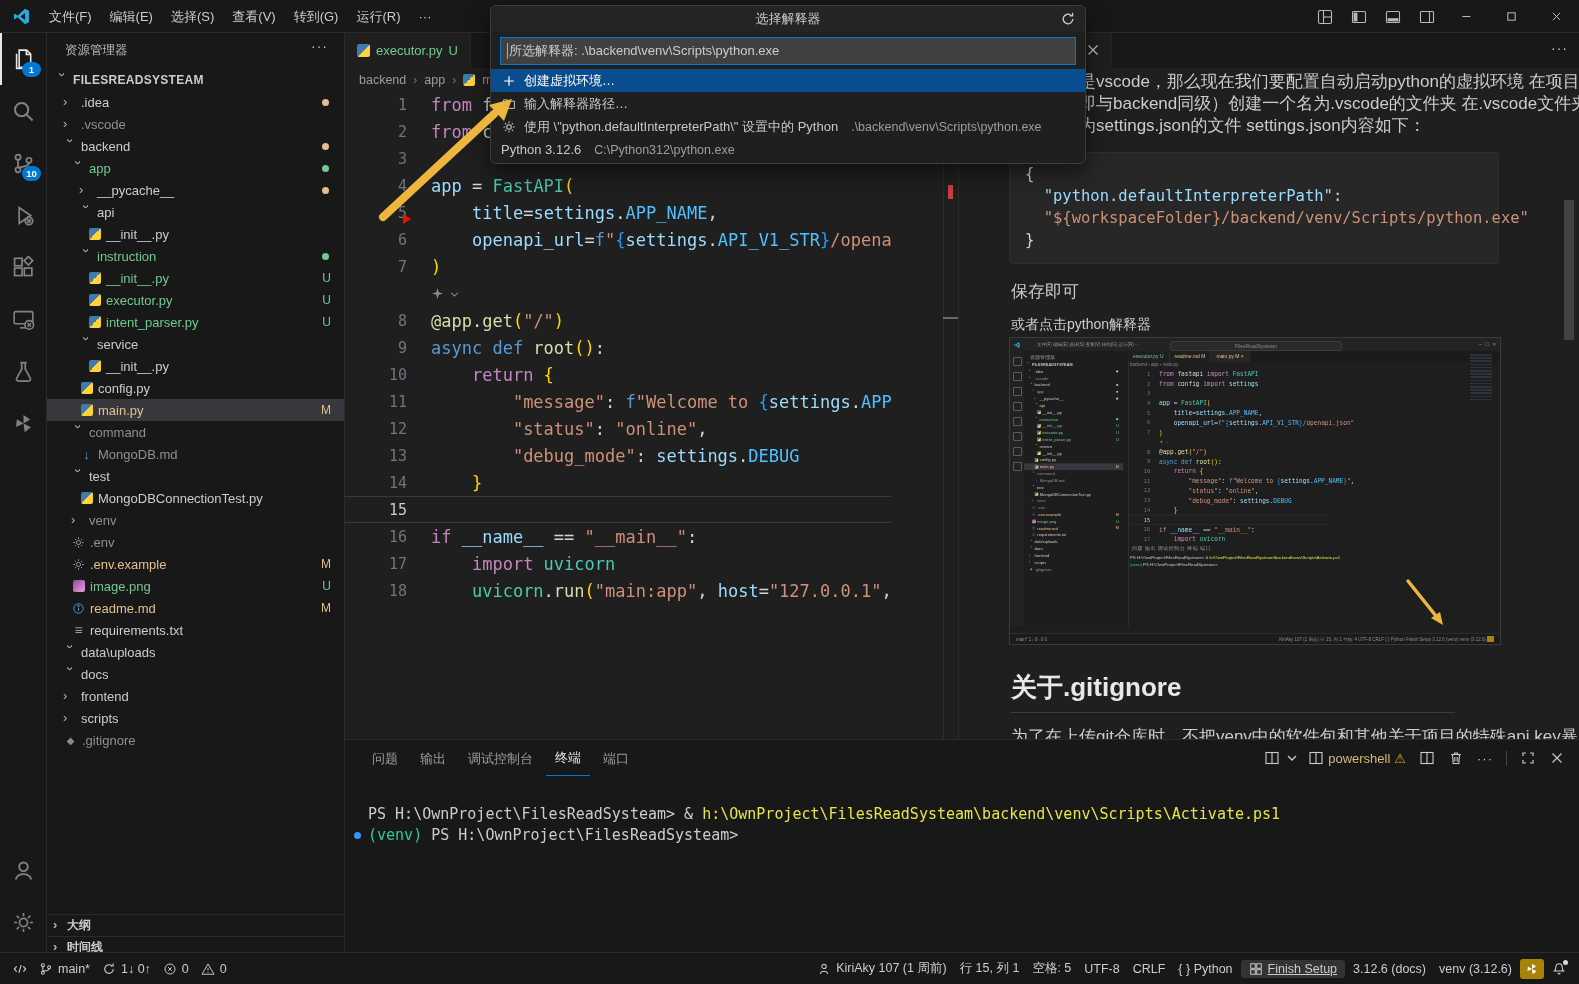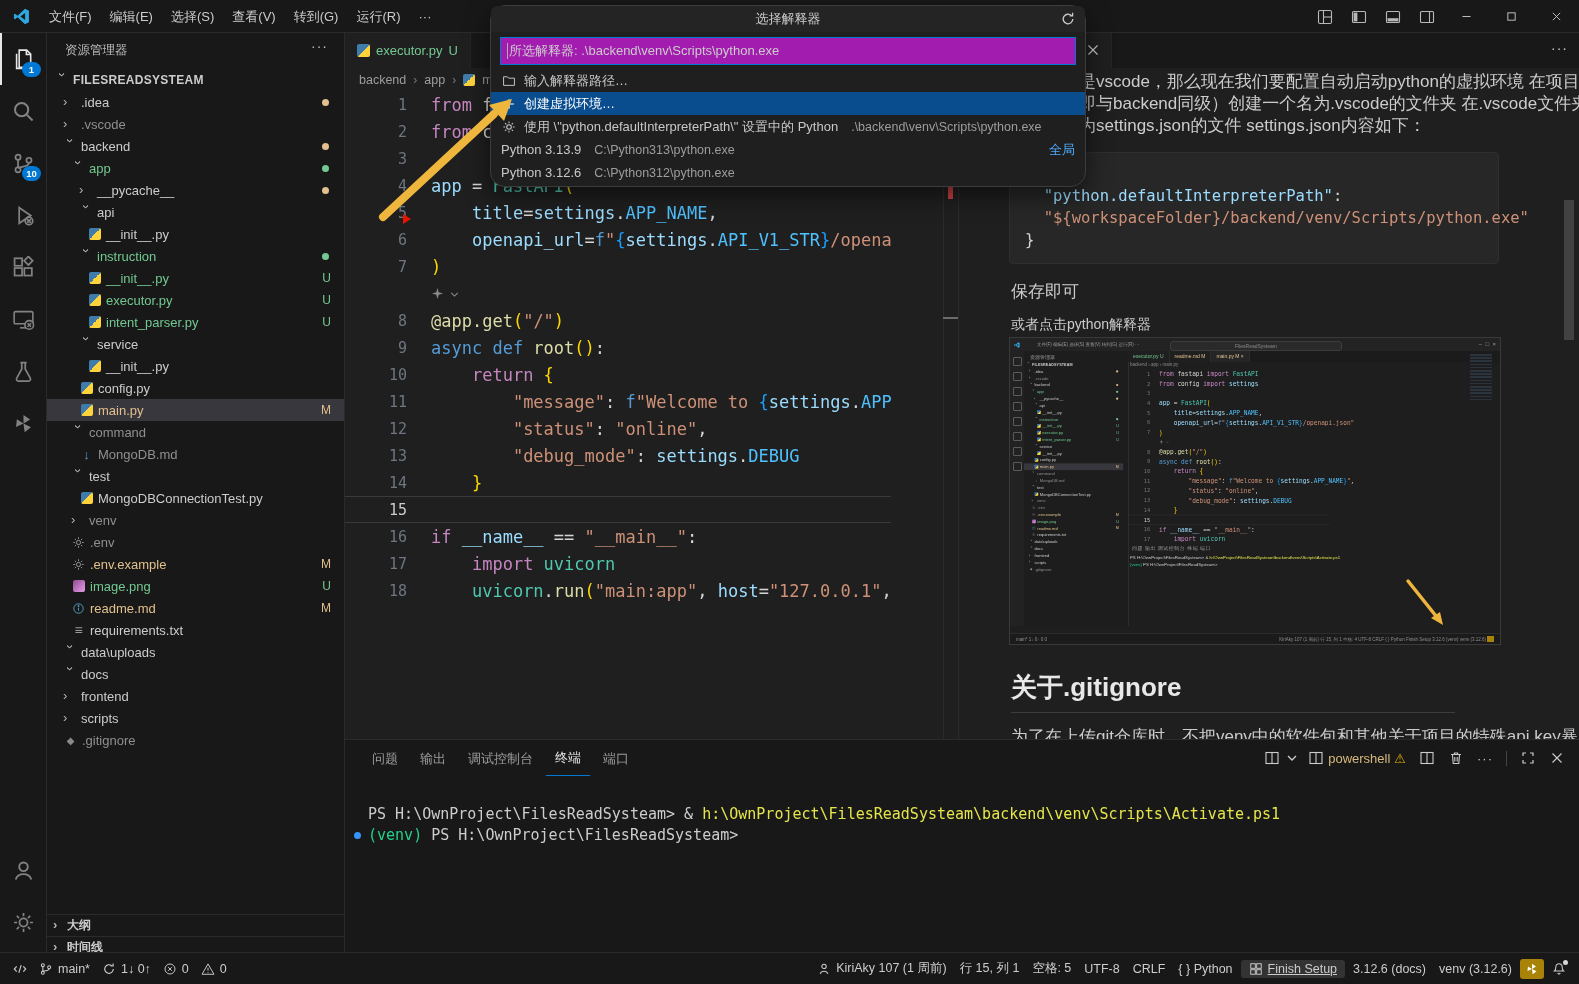--- a/index.html
+++ b/index.html
@@ -159,25 +159,25 @@
   .sb-item svg{width:14px;height:14px;}
   #sb-left{display:flex;align-items:center;margin-left:8px;gap:2px;}
   #sb-right{display:flex;align-items:center;margin-left:auto;margin-right:8px;gap:3px;}
   .sb-boxed{background:#333333;border-radius:3px;padding:2px 8px;text-decoration:underline;}
   .sb-gold{background:#a98307;border-radius:3px;padding:3px 5px;color:#ffffff;}
   .sb-bell-dot{position:relative;}
   .sb-bell-dot::after{content:"";position:absolute;right:-2px;top:-2px;width:5px;height:5px;border-radius:50%;background:#d6d6d6;}
 
   
   #quickpick{position:absolute;left:490px;top:5px;width:594px;background:#1f1f1f;border:1px solid #3c3c3c;
-             border-radius:15px;box-shadow:0 8px 24px rgba(0,0,0,.55);z-index:50;padding-bottom:2px;}
+             border-radius:6px;box-shadow:0 8px 24px rgba(0,0,0,.55);z-index:50;padding-bottom:2px;}
   #qp-title{height:26px;line-height:26px;text-align:center;font-size:13px;color:#cccccc;background:#242424;
             border-radius:6px 6px 0 0;}
   #qp-refresh{position:absolute;right:9px;top:5px;width:16px;height:16px;color:#cccccc;}
-  #qp-input{margin:5px 9px 4px;height:26px;border:1px solid #0078d4;background:#a21caf;display:flex;
+  #qp-input{margin:5px 9px 4px;height:26px;border:1px solid #0078d4;background:#404040;display:flex;
             align-items:center;padding-left:6px;font-size:13px;color:#cccccc;}
   #qp-caret{width:1px;height:16px;background:#aeafad;margin-right:1px;}
   .qp-item{height:23px;display:flex;align-items:center;padding:0 10px;gap:7px;font-size:13px;color:#c8c8c8;}
   .qp-item.sel{background:#0a4d8f;color:#ffffff;}
   .qp-ic{width:16px;display:flex;justify-content:center;color:inherit;}
   .qp-ic svg{width:14px;height:14px;}
   .qp-desc{color:#9d9d9d;font-size:12.5px;margin-left:6px;}
   .qp-side{margin-left:auto;color:#4daafc;font-size:13px;}
 
   #overlay-svg{position:absolute;left:0;top:0;z-index:60;pointer-events:none;}
@@ -1001,52 +1001,47 @@
     <span id="qp-refresh">
         <svg viewBox="0 0 16 16" fill="none" stroke="currentColor" stroke-width="1.3">
           <path d="M12.8 8a4.8 4.8 0 1 1-1.5-3.5M12.6 1.8v3h-3"></path>
         </svg>
       </span>
     <div id="qp-input">
       <span id="qp-caret"></span>
       <span>所选解释器: .\backend\venv\Scripts\python.exe</span>
     </div>
     <div id="qp-list">
+        <div class="qp-item sel">
+          <span class="qp-ic">
+            <svg viewBox="0 0 16 16" stroke="currentColor" stroke-width="1.4">
+              <path d="M8 2.5v11M2.5 8h11"></path>
+            </svg>
+          </span>
+          <span>创建虚拟环境…</span>
+        </div>
         <div class="qp-item">
           <span class="qp-ic">
             <svg viewBox="0 0 16 16" fill="none" stroke="currentColor" stroke-width="1.1">
               <path d="M1.8 3.2h4.4l1.4 1.6h6.6v8.2H1.8z"></path>
             </svg>
           </span>
           <span>输入解释器路径…</span>
-        </div>
-        <div class="qp-item sel">
-          <span class="qp-ic">
-            <svg viewBox="0 0 16 16" stroke="currentColor" stroke-width="1.4">
-              <path d="M8 2.5v11M2.5 8h11"></path>
-            </svg>
-          </span>
-          <span>创建虚拟环境…</span>
         </div>
         <div class="qp-item">
           <span class="qp-ic">
             <svg viewBox="0 0 16 16" fill="none" stroke="currentColor" stroke-width="1.2">
               <circle cx="8" cy="8" r="2.6"></circle>
               <path d="M8 1.6v2M8 12.4v2M1.6 8h2M12.4 8h2M3.5 3.5l1.4 1.4M11.1 11.1l1.4 1.4M12.5 3.5l-1.4 1.4M4.9 11.1l-1.4 1.4"></path>
             </svg>
           </span>
           <span>使用 \"python.defaultInterpreterPath\" 设置中的 Python</span>
           <span class="qp-desc">.\backend\venv\Scripts\python.exe</span>
         </div>
         <div class="qp-item">
-          <span>Python 3.13.9</span>
-          <span class="qp-desc">C:\Python313\python.exe</span>
-          <span class="qp-side">全局</span>
-        </div>
-        <div class="qp-item">
           <span>Python 3.12.6</span>
           <span class="qp-desc">C:\Python312\python.exe</span>
         </div>
       </div>
   </div>
 
   <svg id="overlay-svg" width="1579" height="984">
     <line x1="383" y1="217" x2="494" y2="114" stroke="#efb63d" stroke-width="8" stroke-linecap="round"></line>
     <polygon points="512,99 504,121 489,105" fill="#efb63d"></polygon>
   </svg>

